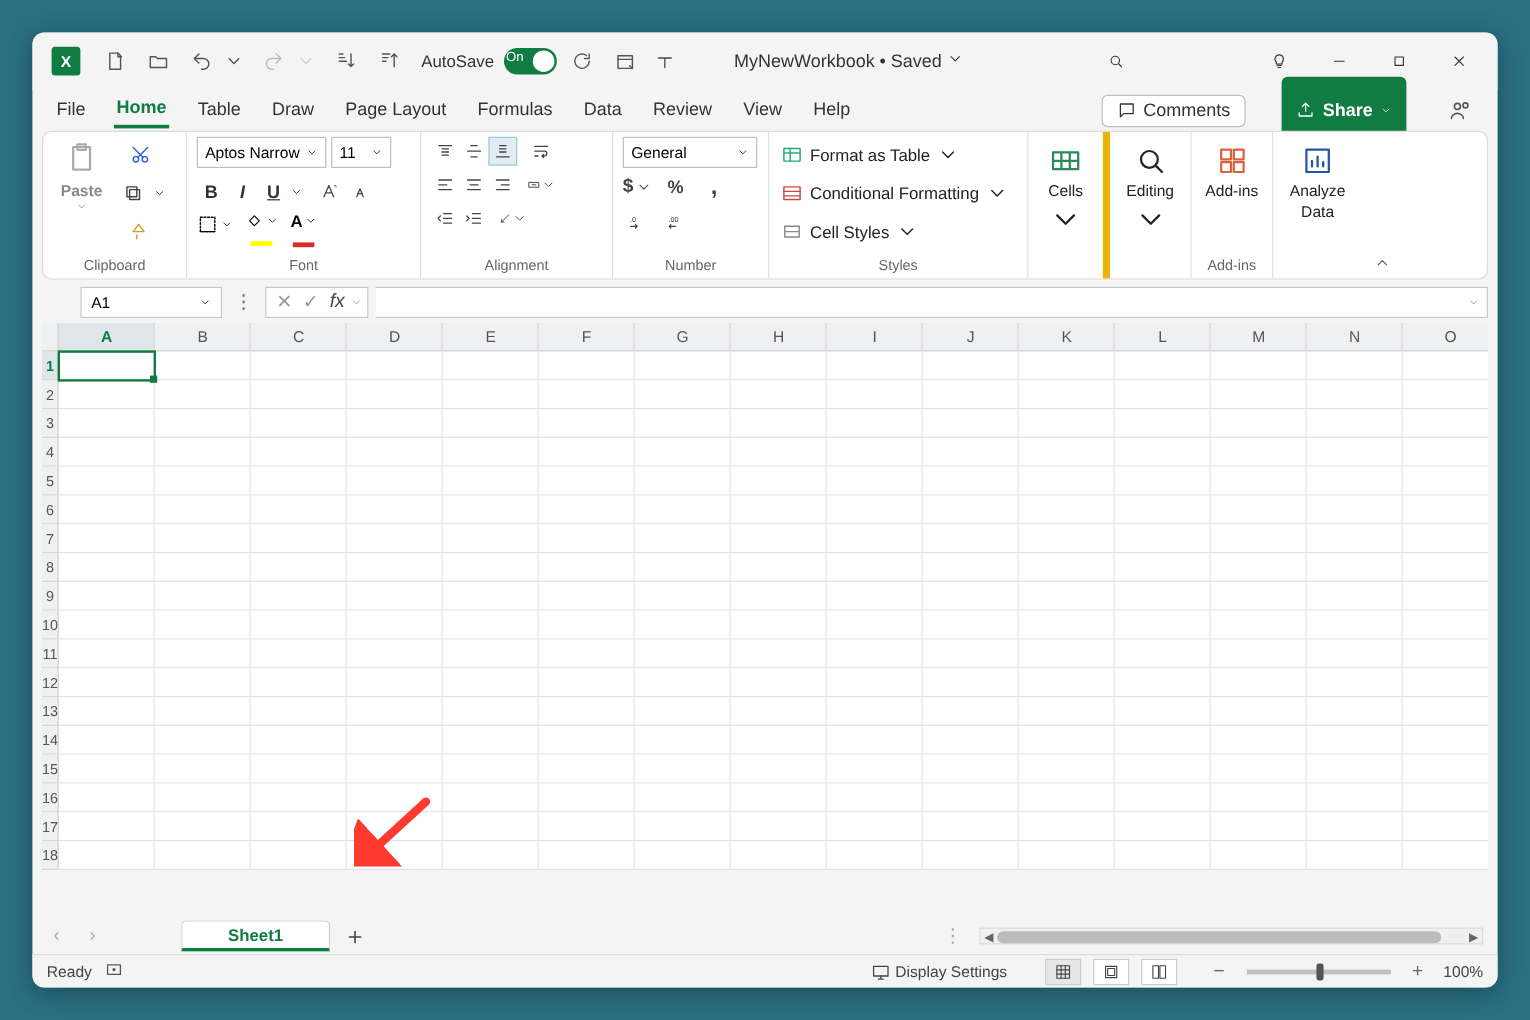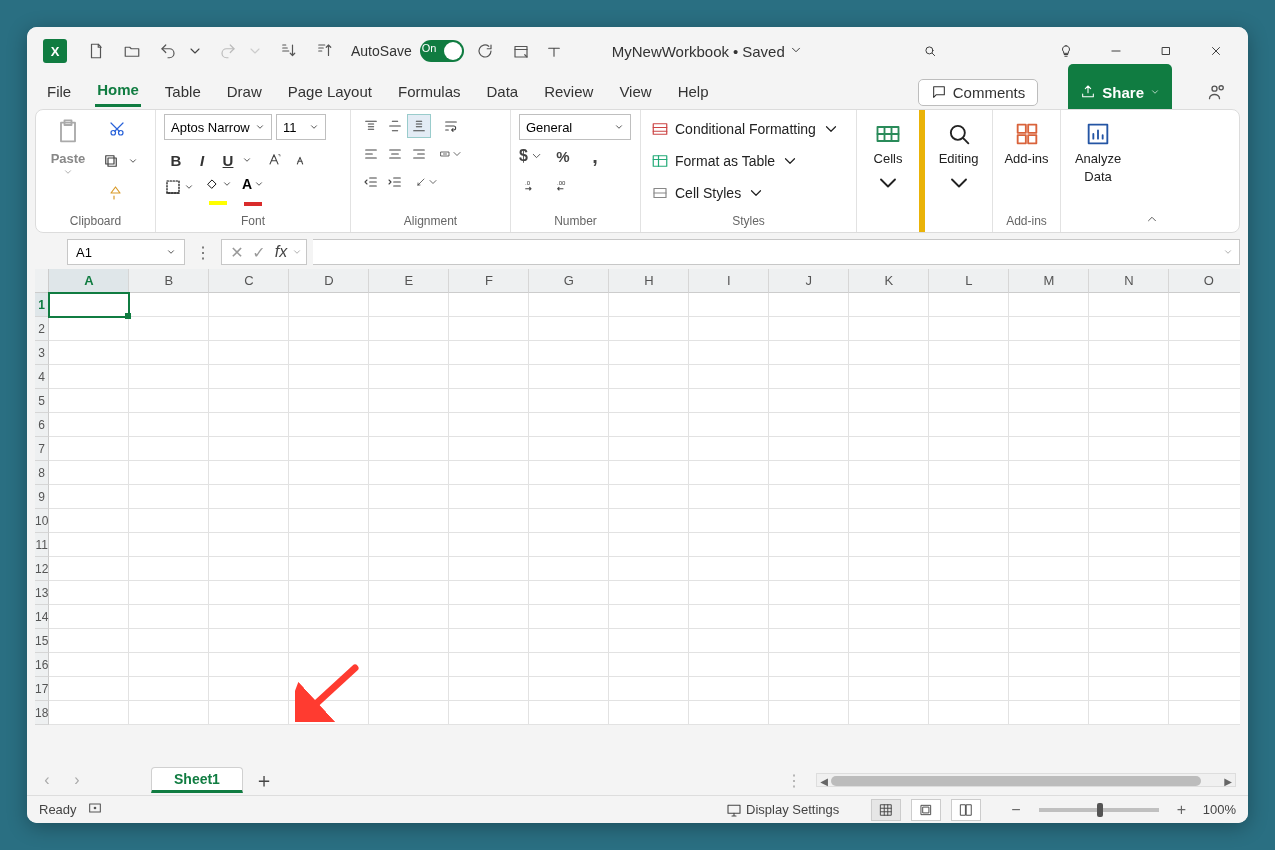--- a/index.html
+++ b/index.html
@@ -94,21 +94,21 @@
   .cell { height:24px; border-right:1px solid #e2e2e2; border-bottom:1px solid #e2e2e2; background:#fff; font-size:13px; padding:0 4px;}
   .cell.sel { outline:2px solid #107c41; outline-offset:-1px; position:relative;}
   .cell.sel::after{content:"";position:absolute;right:-3px;bottom:-3px;width:6px;height:6px;background:#107c41;}
 
   
   .arrow-overlay { position:absolute; pointer-events:none; }
 
   
   .sheettabs { height:30px; display:flex; align-items:center; margin:0 8px; gap:6px; }
   .sheettabs .navb{width:24px;height:24px;display:flex;align-items:center;justify-content:center;color:#aaa;}
-  .sheet-tab { background:#fff; border:1px solid #d0d0d0; border-bottom:3px solid #107c41; border-radius:4px 4px 0 0; padding:3px 22px; font-size:14px; font-weight:600; color:#107c41;}
+  .sheet-tab { background:#fff; border:1px solid #d0d0d0; border-bottom:3px solid #107c41; border-radius:4px 4px 0 0; padding:3px 38px; font-size:14px; font-weight:600; color:#107c41;}
   .addsheet { width:30px; height:30px; display:flex; align-items:center; justify-content:center; font-size:20px; color:#444;}
   .sheet-spacer{flex:1;}
   .hscroll{flex:0 0 420px;height:14px;background:#f0f0f0;border:1px solid #ddd;position:relative;margin:0 4px;}
   .hscroll .thumb{position:absolute;left:14px;top:2px;height:10px;width:370px;background:#bcbcbc;border-radius:5px;}
   .hscroll .arr{position:absolute;top:0;width:14px;height:14px;display:flex;align-items:center;justify-content:center;font-size:10px;color:#666;}
   .hscroll .al{left:0;} .hscroll .ar{right:0;}
 
   
   .statusbar { height:28px; border-top:1px solid #ddd; display:flex; align-items:center; padding:0 12px; font-size:13px; color:#444; gap:10px; background:#f4f4f4;}
   .statusbar .spacer{flex:1;}
@@ -513,35 +513,35 @@
               </svg>
             </div>
         </div>
       </div>
       <div class="group-label">Number</div>
     </div>
 
     <div class="group" style="width:216px">
       <div class="group-body" style="flex-direction:column;gap:2px">
         <div class="styles-row">
+            <svg viewBox="0 0 24 24" style="stroke:#2a7">
+              <rect x="3" y="5" width="18" height="14"></rect>
+              <path d="M3 10h18M10 5v14"></path>
+            </svg>
+            <span>Format as Table</span>
+            <svg class="caret-d" viewBox="0 0 24 24">
+              <path d="M6 9l6 6 6-6"></path>
+            </svg>
+          </div>
+        <div class="styles-row">
             <svg viewBox="0 0 24 24" style="stroke:#c44">
               <rect x="3" y="5" width="18" height="14"></rect>
               <path d="M3 10h18M3 15h18"></path>
             </svg>
             <span>Conditional Formatting</span>
-            <svg class="caret-d" viewBox="0 0 24 24">
-              <path d="M6 9l6 6 6-6"></path>
-            </svg>
-          </div>
-        <div class="styles-row">
-            <svg viewBox="0 0 24 24" style="stroke:#2a7">
-              <rect x="3" y="5" width="18" height="14"></rect>
-              <path d="M3 10h18M10 5v14"></path>
-            </svg>
-            <span>Format as Table</span>
             <svg class="caret-d" viewBox="0 0 24 24">
               <path d="M6 9l6 6 6-6"></path>
             </svg>
           </div>
         <div class="styles-row">
             <svg viewBox="0 0 24 24" style="stroke:#888">
               <rect x="4" y="6" width="16" height="12"></rect>
               <path d="M4 12h16"></path>
             </svg>
             <span>Cell Styles</span>

